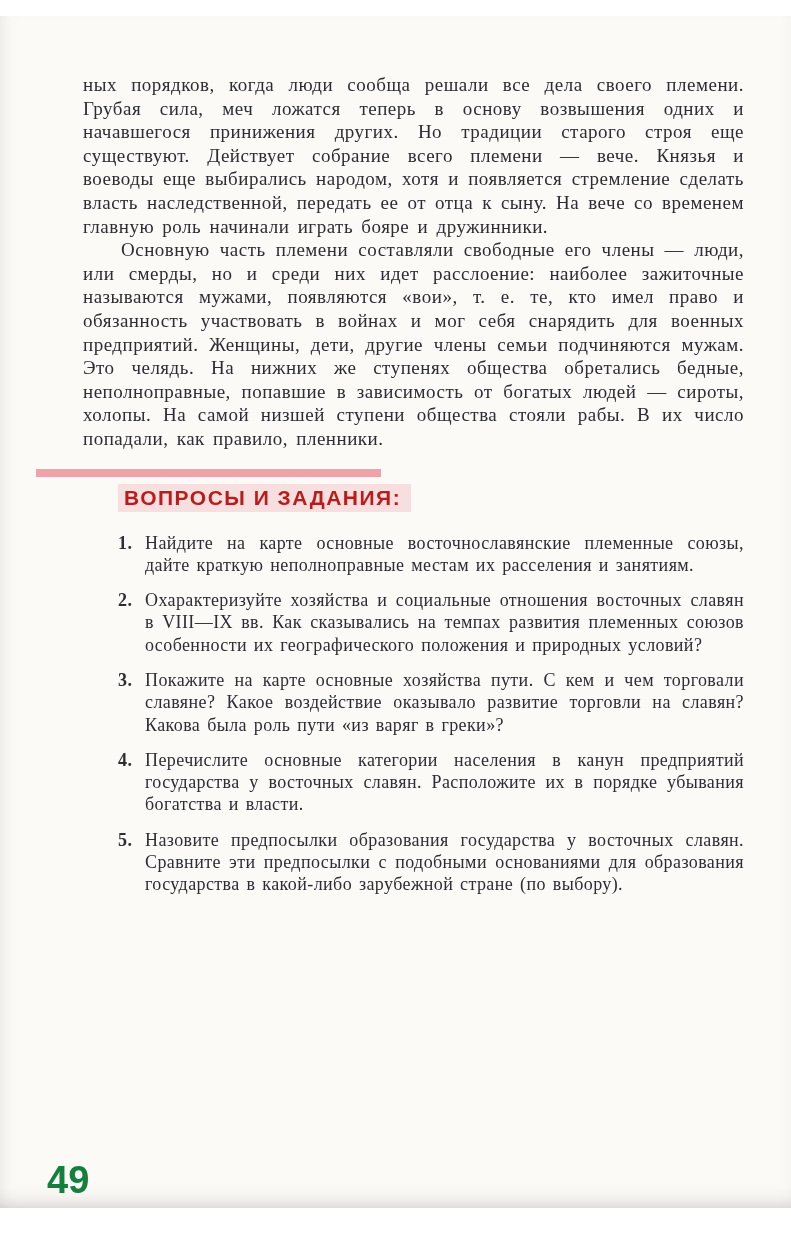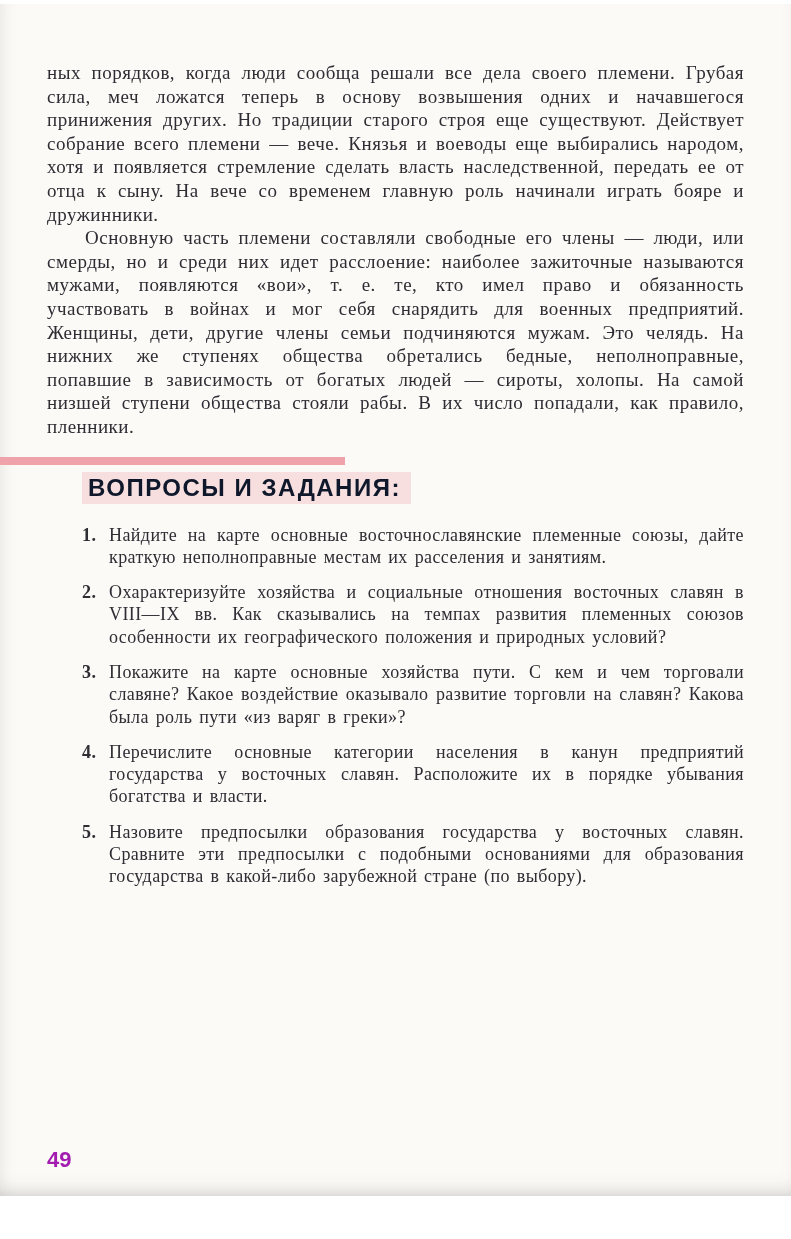--- a/index.html
+++ b/index.html
@@ -2,27 +2,28 @@
 <html lang="ru"><head>
 <meta charset="utf-8">
 <style>
   * { box-sizing: border-box; }
   html, body { margin: 0; padding: 0; background: #ffffff; }
 
   .page {
     position: relative;
     width: 791px;
     height: 1192px;
-    margin: 4px auto;
+    margin: 16px auto;
     background: #fbfaf7;
     font-family: "Liberation Serif", serif;
     color: #2d2d33;
     overflow: hidden;
     box-shadow: inset 0 -14px 22px -16px rgba(60,60,60,0.35),
                 inset 14px 0 22px -18px rgba(60,60,60,0.12);
+    padding-left: 36px;
   }
 
   .text-col {
     margin: 0 47px;
   }
 
   .body-block {
     padding-top: 57px;
   }
 
@@ -46,23 +47,23 @@
     margin-left: -47px;
     background: #f0a2aa;
   }
 
   .questions-heading {
     display: inline-block;
     margin: 7px 0 0 35px;
     padding: 2px 10px 2px 6px;
     font-family: "Liberation Sans", sans-serif;
     font-weight: bold;
-    font-size: 24px;
+    font-size: 21px;
     letter-spacing: 1.5px;
-    color: #0f172a;
+    color: #b91c1c;
     background: rgba(240,162,170,0.30);
   }
 
   .questions-list {
     margin: 20px 0 0 35px;
     padding: 0;
     list-style: none;
   }
 
   .question {
@@ -101,22 +102,22 @@
     font-style: italic;
     font-weight: bold;
     font-size: 19px;
     letter-spacing: 0.4px;
     color: #e2463f;
   }
 
   .page-number {
     font-family: "Liberation Sans", sans-serif;
     font-weight: bold;
-    font-size: 22px;
-    color: #a21caf;
+    font-size: 38px;
+    color: #15803d;
   }
 </style>
 </head>
 <body>
 
 <div class="page">
 
   <div class="text-col body-block">
     <p class="body-text">ных порядков, когда люди сообща решали все дела своего племени. Грубая сила, меч ложатся теперь в основу возвышения одних и начавшегося принижения других. Но традиции старого строя еще существуют. Действует собрание всего племени — вече. Князья и воеводы еще выбирались народом, хотя и появляется стремление сделать власть наследственной, передать ее от отца к сыну. На вече со временем главную роль начинали играть бояре и дружинники.</p>
     <p class="body-text indented">Основную часть племени составляли свободные его члены — люди, или смерды, но и среди них идет расслоение: наиболее зажиточные называются мужами, появляются «вои», т. е. те, кто имел право и обязанность участвовать в войнах и мог себя снарядить для военных предприятий. Женщины, дети, другие члены семьи подчиняются мужам. Это челядь. На нижних же ступенях общества обретались бедные, неполноправные, попавшие в зависимость от богатых людей — сироты, холопы. На самой низшей ступени общества стояли рабы. В их число попадали, как правило, пленники.</p>

